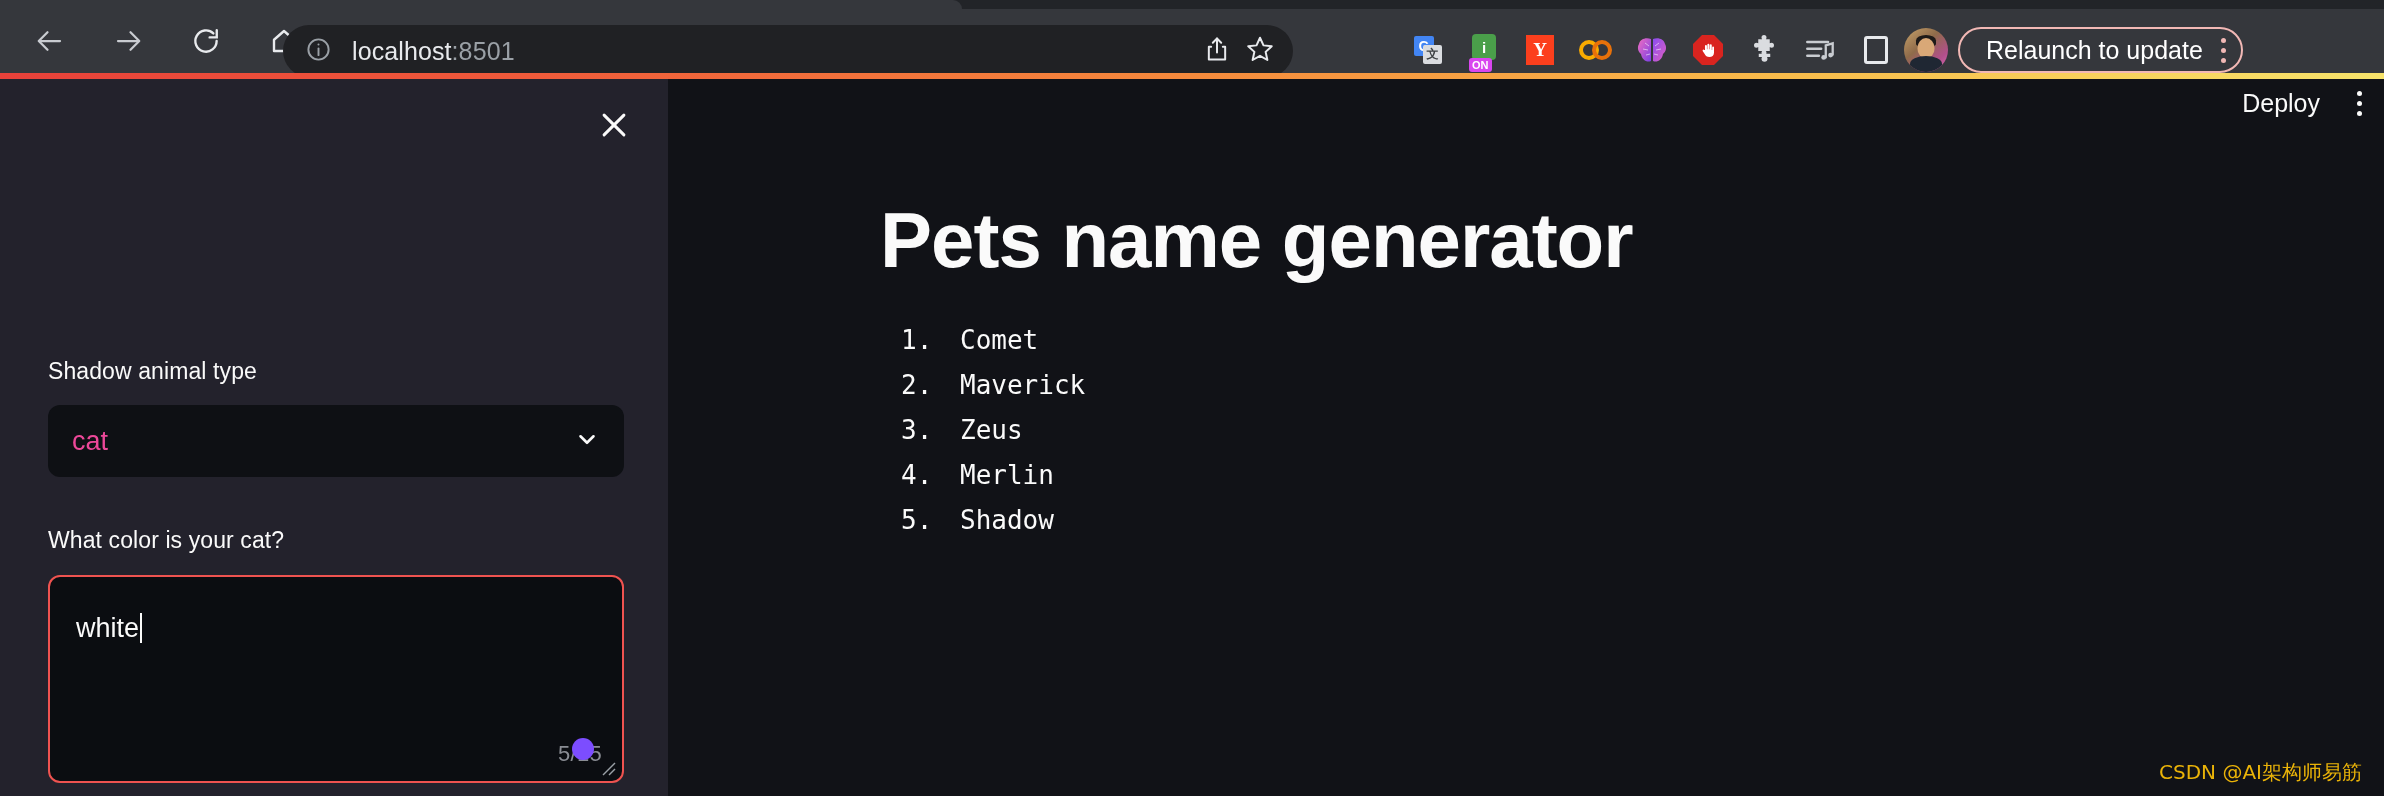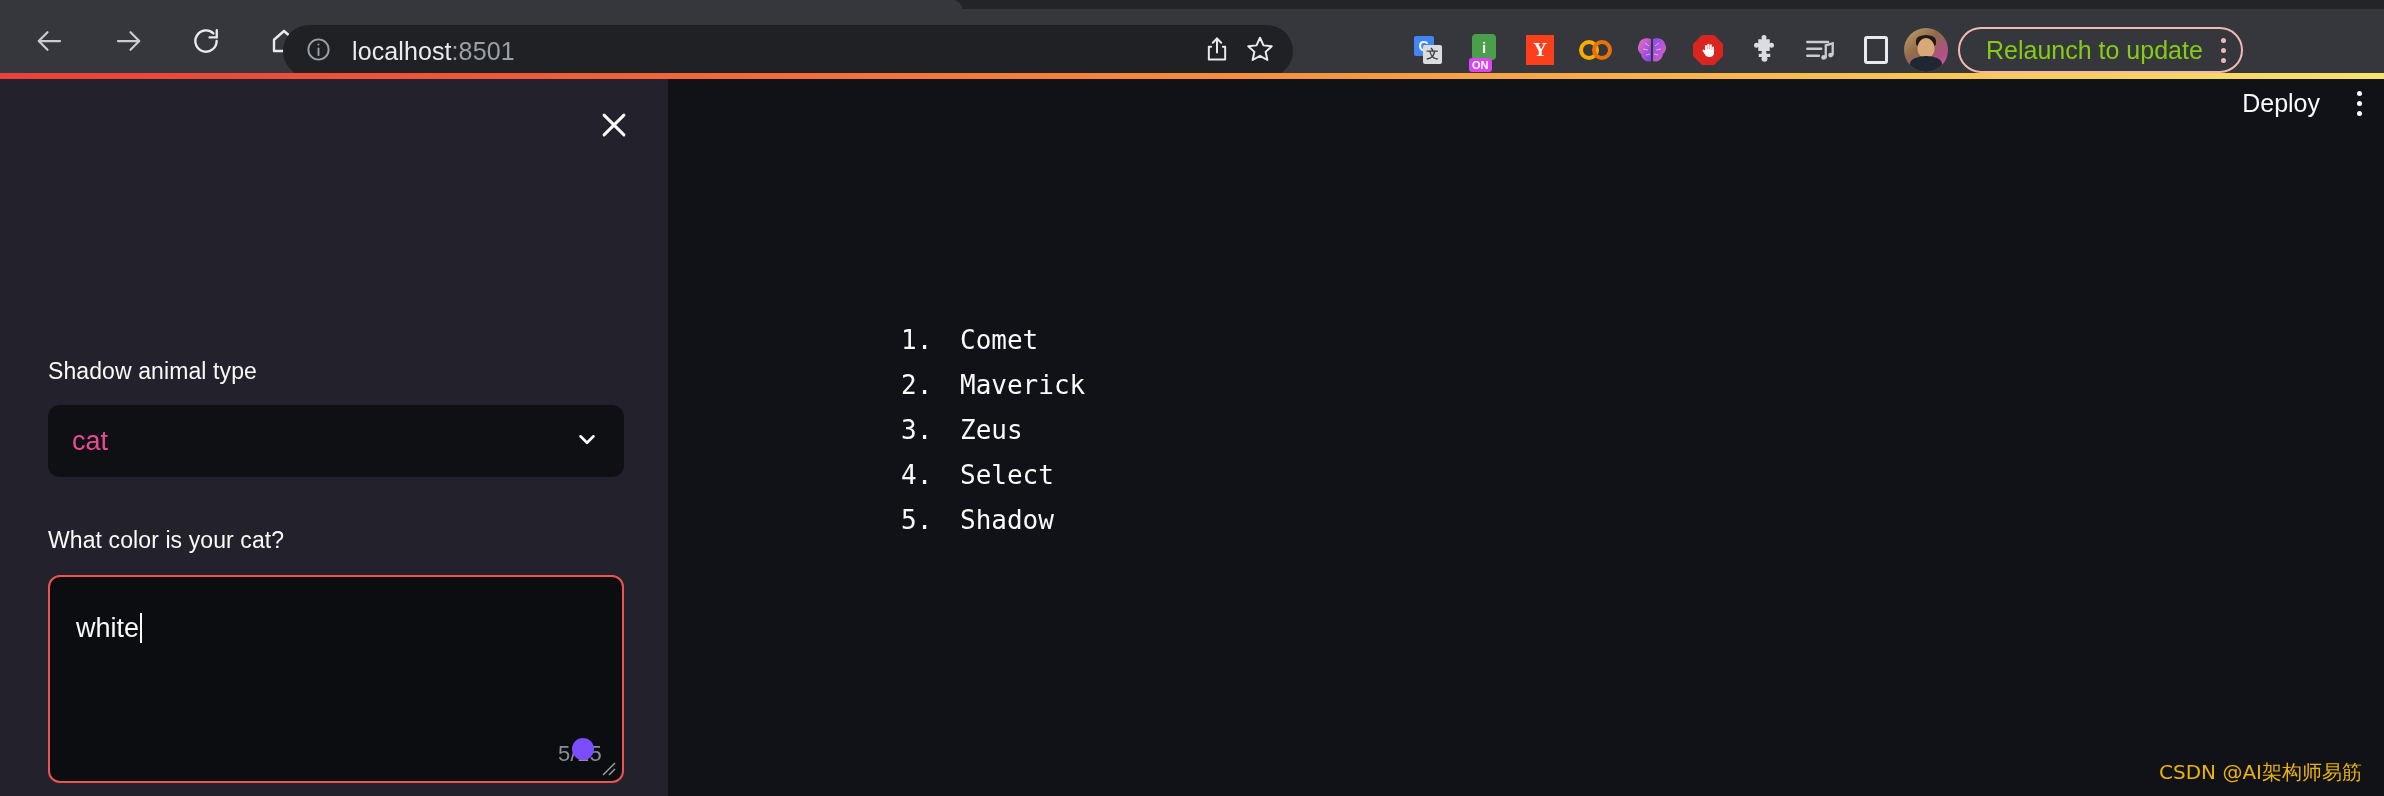--- a/index.html
+++ b/index.html
@@ -195,21 +195,21 @@
     border: 2px solid #f2b8b5;
     border-radius: 23px;
     display: flex;
     align-items: center;
     padding: 0 14px 0 26px;
     gap: 18px;
     flex: 0 0 auto;
     margin-left: 10px;
   }
   #relaunch-label {
-    color: #84cc16;
+    color: #ffffff;
     font-size: 25px;
     white-space: nowrap;
   }
   .kebab { width: 6px; display: flex; flex-direction: column; gap: 5px; align-items: center; }
   .kebab i { width: 5px; height: 5px; border-radius: 50%; background: #f2b8b5; display: block; }
 
   
   #page {
     position: absolute;
     left: 0; top: 73px;
@@ -559,24 +559,25 @@
 
     <div id="deploy-row">
       <span id="deploy-label">Deploy</span>
       <span class="kebab kebab-dark">
           <i></i>
           <i></i>
           <i></i>
         </span>
     </div>
 
+    <h1 id="app-title">Pets name generator</h1>
 
     <ol id="names-list">
         <li>Comet</li>
         <li>Maverick</li>
         <li>Zeus</li>
-        <li>Select</li>
+        <li>Merlin</li>
         <li>Shadow</li>
       </ol>
 
     <div id="watermark">CSDN @AI架构师易筋</div>
   </div>
 </div>
 
 </body></html>

